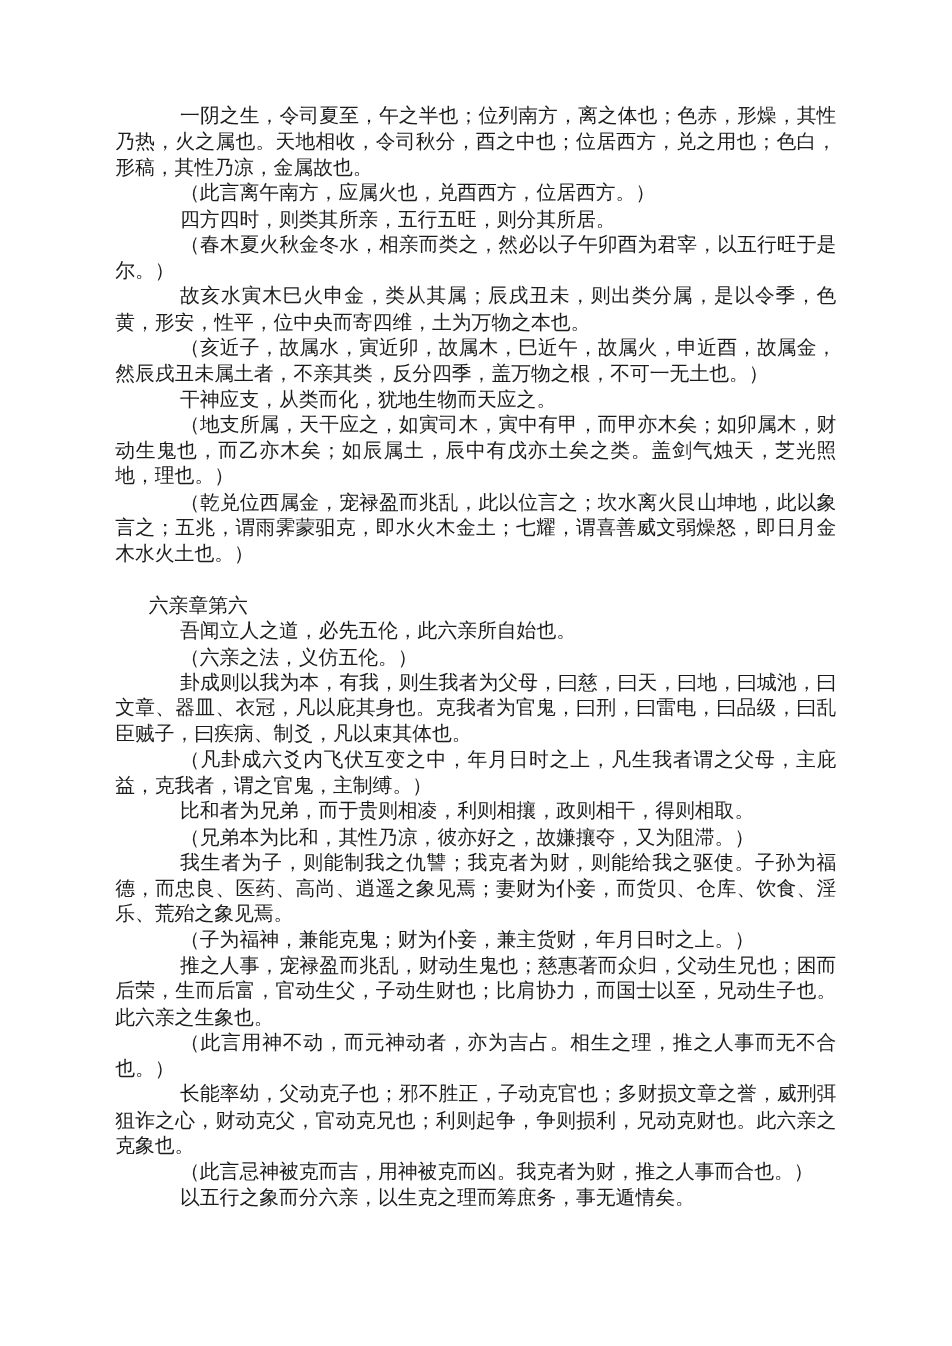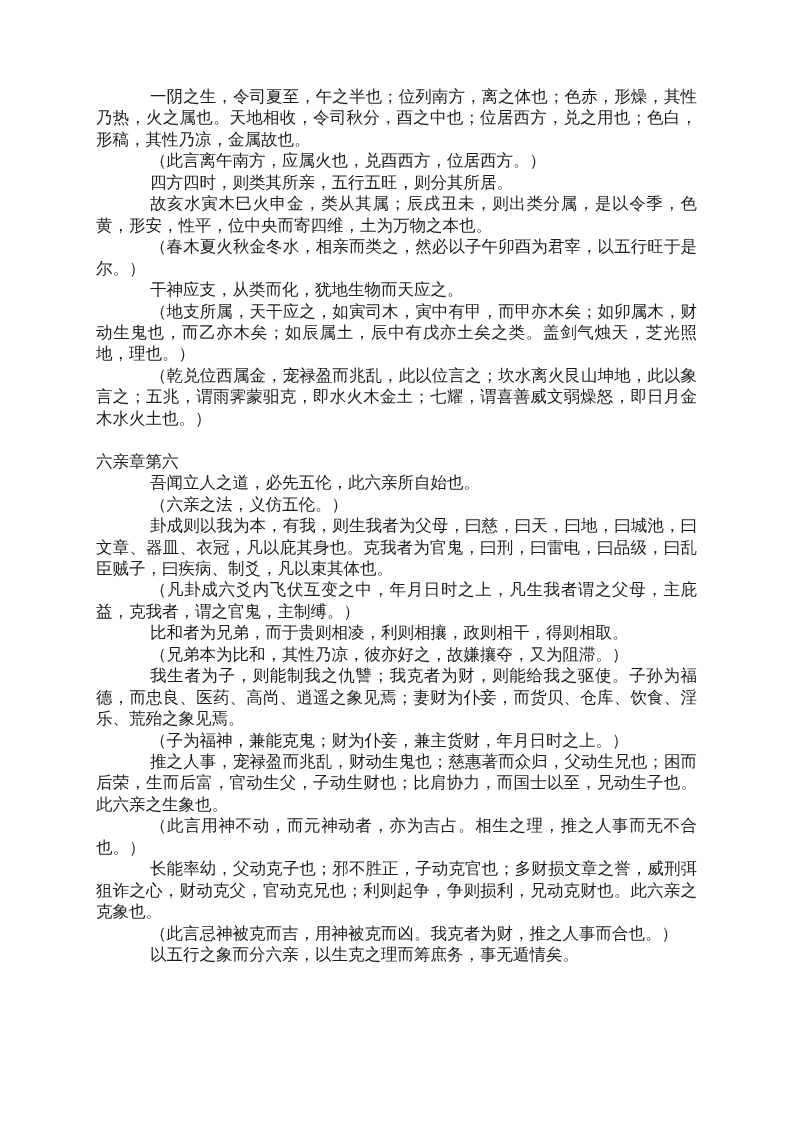--- a/index.html
+++ b/index.html
@@ -32,36 +32,38 @@
     padding: 0;
   }
   p.para {
     text-indent: 54px;
   }
   p.heading {
     text-indent: 0;
     margin-top: 21.45px;
     font-size: 16.5px;
     font-weight: normal;
+    margin-left: 28px;
   }
   .section:first-child p.heading {
     margin-top: 0;
   }
 </style>
 </head>
 <body>
 
 <div class="page" style="background: rgb(255, 255, 255);">
   <div class="content" id="document-content" style="color: rgb(28, 28, 28);">
       <div class="section">
         <p class="para">一阴之生，令司夏至，午之半也；位列南方，离之体也；色赤，形燥，其性乃热，火之属也。天地相收，令司秋分，酉之中也；位居西方，兑之用也；色白，形稿，其性乃凉，金属故也。</p>
         <p class="para">（此言离午南方，应属火也，兑酉西方，位居西方。）</p>
         <p class="para">四方四时，则类其所亲，五行五旺，则分其所居。</p>
+        <p class="para">（春木夏火秋金冬水，相亲而类之，然必以子午卯酉为君宰，以五行旺于是尔。）</p>
         <p class="para">故亥水寅木巳火申金，类从其属；辰戌丑未，则出类分属，是以令季，色黄，形安，性平，位中央而寄四维，土为万物之本也。</p>
-        <p class="para">（春木夏火秋金冬水，相亲而类之，然必以子午卯酉为君宰，以五行旺于是尔。）</p>
+        <p class="para">（亥近子，故属水，寅近卯，故属木，巳近午，故属火，申近酉，故属金，然辰戌丑未属土者，不亲其类，反分四季，盖万物之根，不可一无土也。）</p>
         <p class="para">干神应支，从类而化，犹地生物而天应之。</p>
         <p class="para">（地支所属，天干应之，如寅司木，寅中有甲，而甲亦木矣；如卯属木，财动生鬼也，而乙亦木矣；如辰属土，辰中有戊亦土矣之类。盖剑气烛天，芝光照地，理也。）</p>
         <p class="para">（乾兑位西属金，宠禄盈而兆乱，此以位言之；坎水离火艮山坤地，此以象言之；五兆，谓雨霁蒙驲克，即水火木金土；七耀，谓喜善威文弱燥怒，即日月金木水火土也。）</p>
       </div>
       <div class="section">
         <p class="heading">六亲章第六</p>
         <p class="para">吾闻立人之道，必先五伦，此六亲所自始也。</p>
         <p class="para">（六亲之法，义仿五伦。）</p>
         <p class="para">卦成则以我为本，有我，则生我者为父母，曰慈，曰天，曰地，曰城池，曰文章、器皿、衣冠，凡以庇其身也。克我者为官鬼，曰刑，曰雷电，曰品级，曰乱臣贼子，曰疾病、制爻，凡以束其体也。</p>
         <p class="para">（凡卦成六爻内飞伏互变之中，年月日时之上，凡生我者谓之父母，主庇益，克我者，谓之官鬼，主制缚。）</p>

